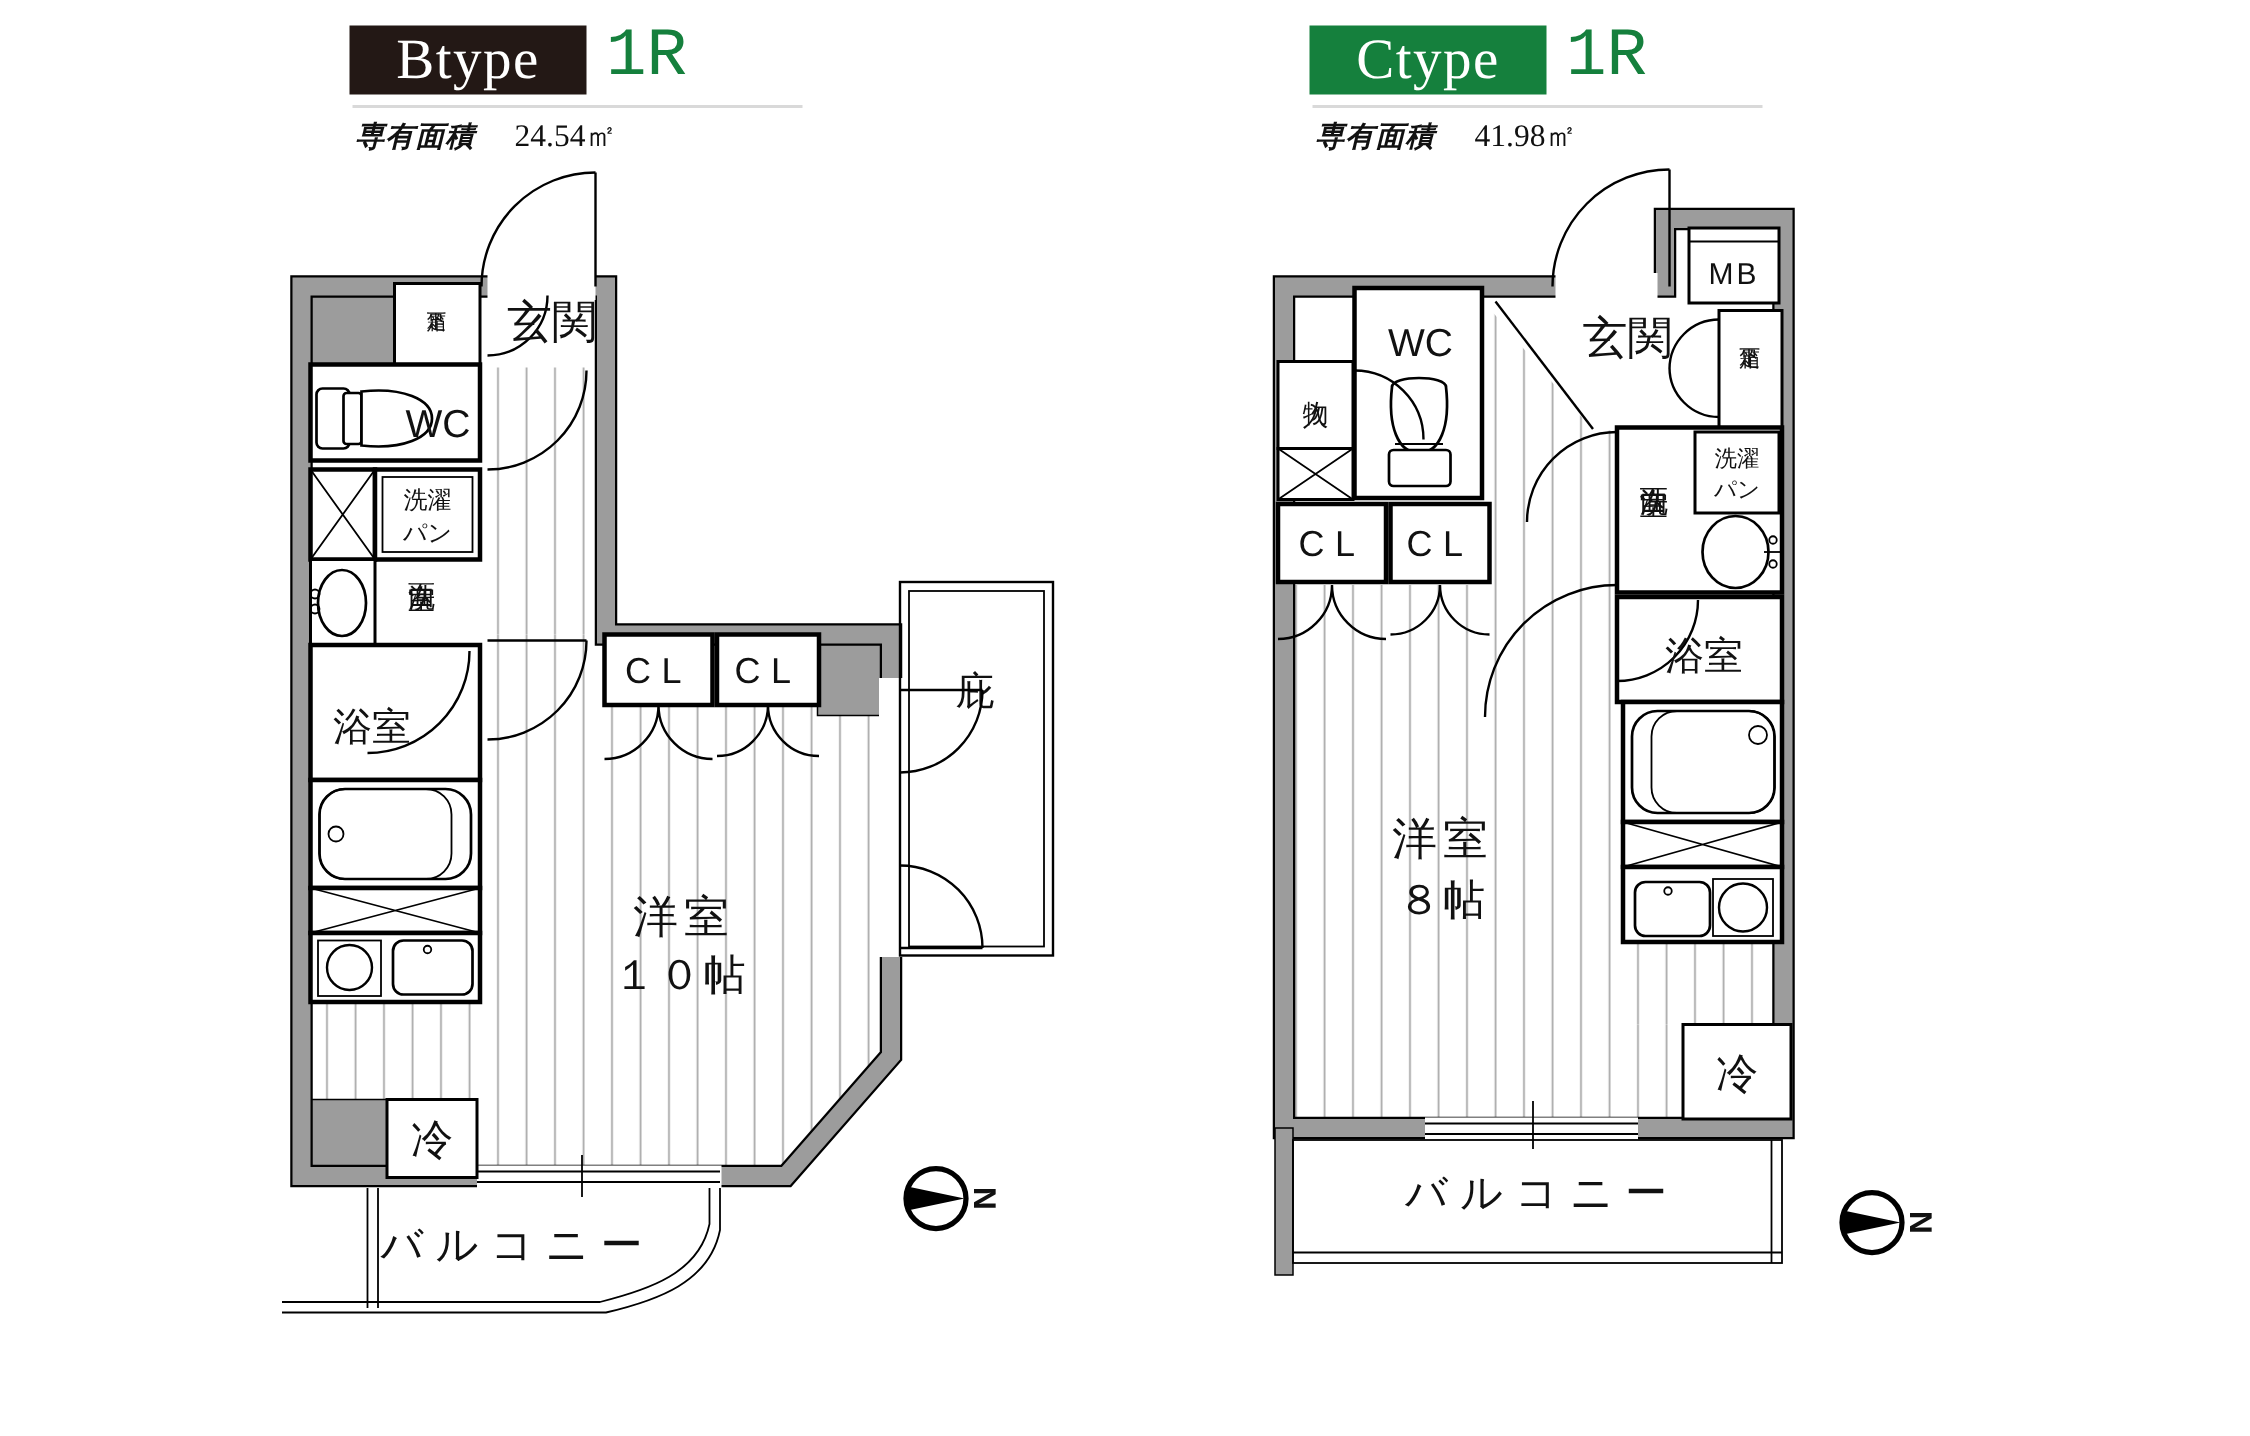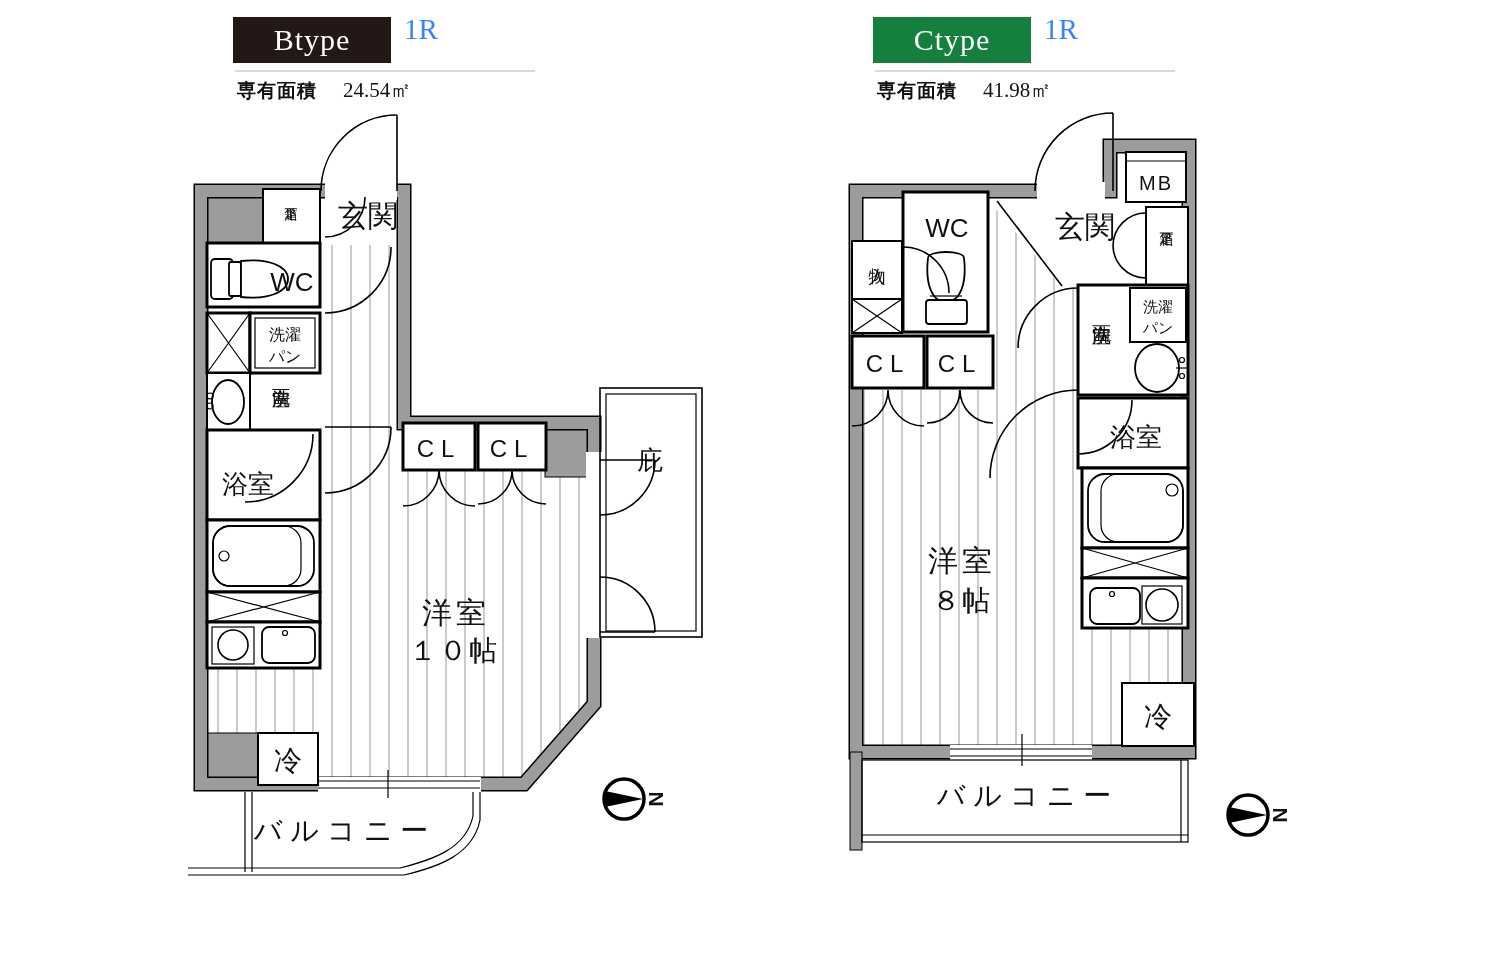--- a/index.html
+++ b/index.html
@@ -1,25 +1,25 @@
 <!DOCTYPE html>
 <html><head>
 <meta charset="utf-8">
 <style>
   html,body{margin:0;padding:0;background:#fff;}
   #canvas{position:relative;width:1500px;height:957px;background:#fff;overflow:hidden;
           font-family:"Liberation Sans","DejaVu Sans",sans-serif;}
   .hdr-box{position:absolute;width:158px;height:46px;background:#231815;color:#fff;
            display:flex;align-items:center;justify-content:center;
-           font-family:"Liberation Serif","DejaVu Serif",serif;font-size:30px;letter-spacing:1px;}
-  .hdr-1r{position:absolute;font-family:Liberation Serif, serif;
-          font-size:29px;color:#3b82f6;line-height:1;}
+           font-family:"Liberation Serif","DejaVu Serif",serif;font-size:38px;letter-spacing:1px;}
+  .hdr-1r{position:absolute;font-family:Liberation Mono, monospace;
+          font-size:45px;color:#15803d;line-height:1;}
   .hdr-rule{position:absolute;width:300px;height:2px;background:#d9d9d9;}
   .hdr-area{position:absolute;display:flex;align-items:baseline;color:#111;}
-  .hdr-area .cap{font-size:19px;font-weight:600;letter-spacing:1px;}
+  .hdr-area .cap{font-size:19px;font-weight:600;letter-spacing:1px;font-style:italic;}
   .hdr-area .val{font-size:21px;margin-left:26px;font-family:Liberation Serif, serif;}
   svg{position:absolute;left:0;top:0;}
   svg text{font-family:"Liberation Sans","DejaVu Sans",sans-serif;fill:#111;}
   .vtext{writing-mode:vertical-rl;text-orientation:upright;}
   .w{fill:#9c9c9c;stroke:#000;stroke-width:1;}
   .rm{fill:#fff;stroke:#000;stroke-width:3;}
   .rm2{fill:#fff;stroke:#000;stroke-width:2;}
   .fx{fill:#fff;stroke:#000;stroke-width:1.8;}
   .arc{fill:none;stroke:#000;stroke-width:1.6;}
   .ln{fill:none;stroke:#000;stroke-width:1.6;}

